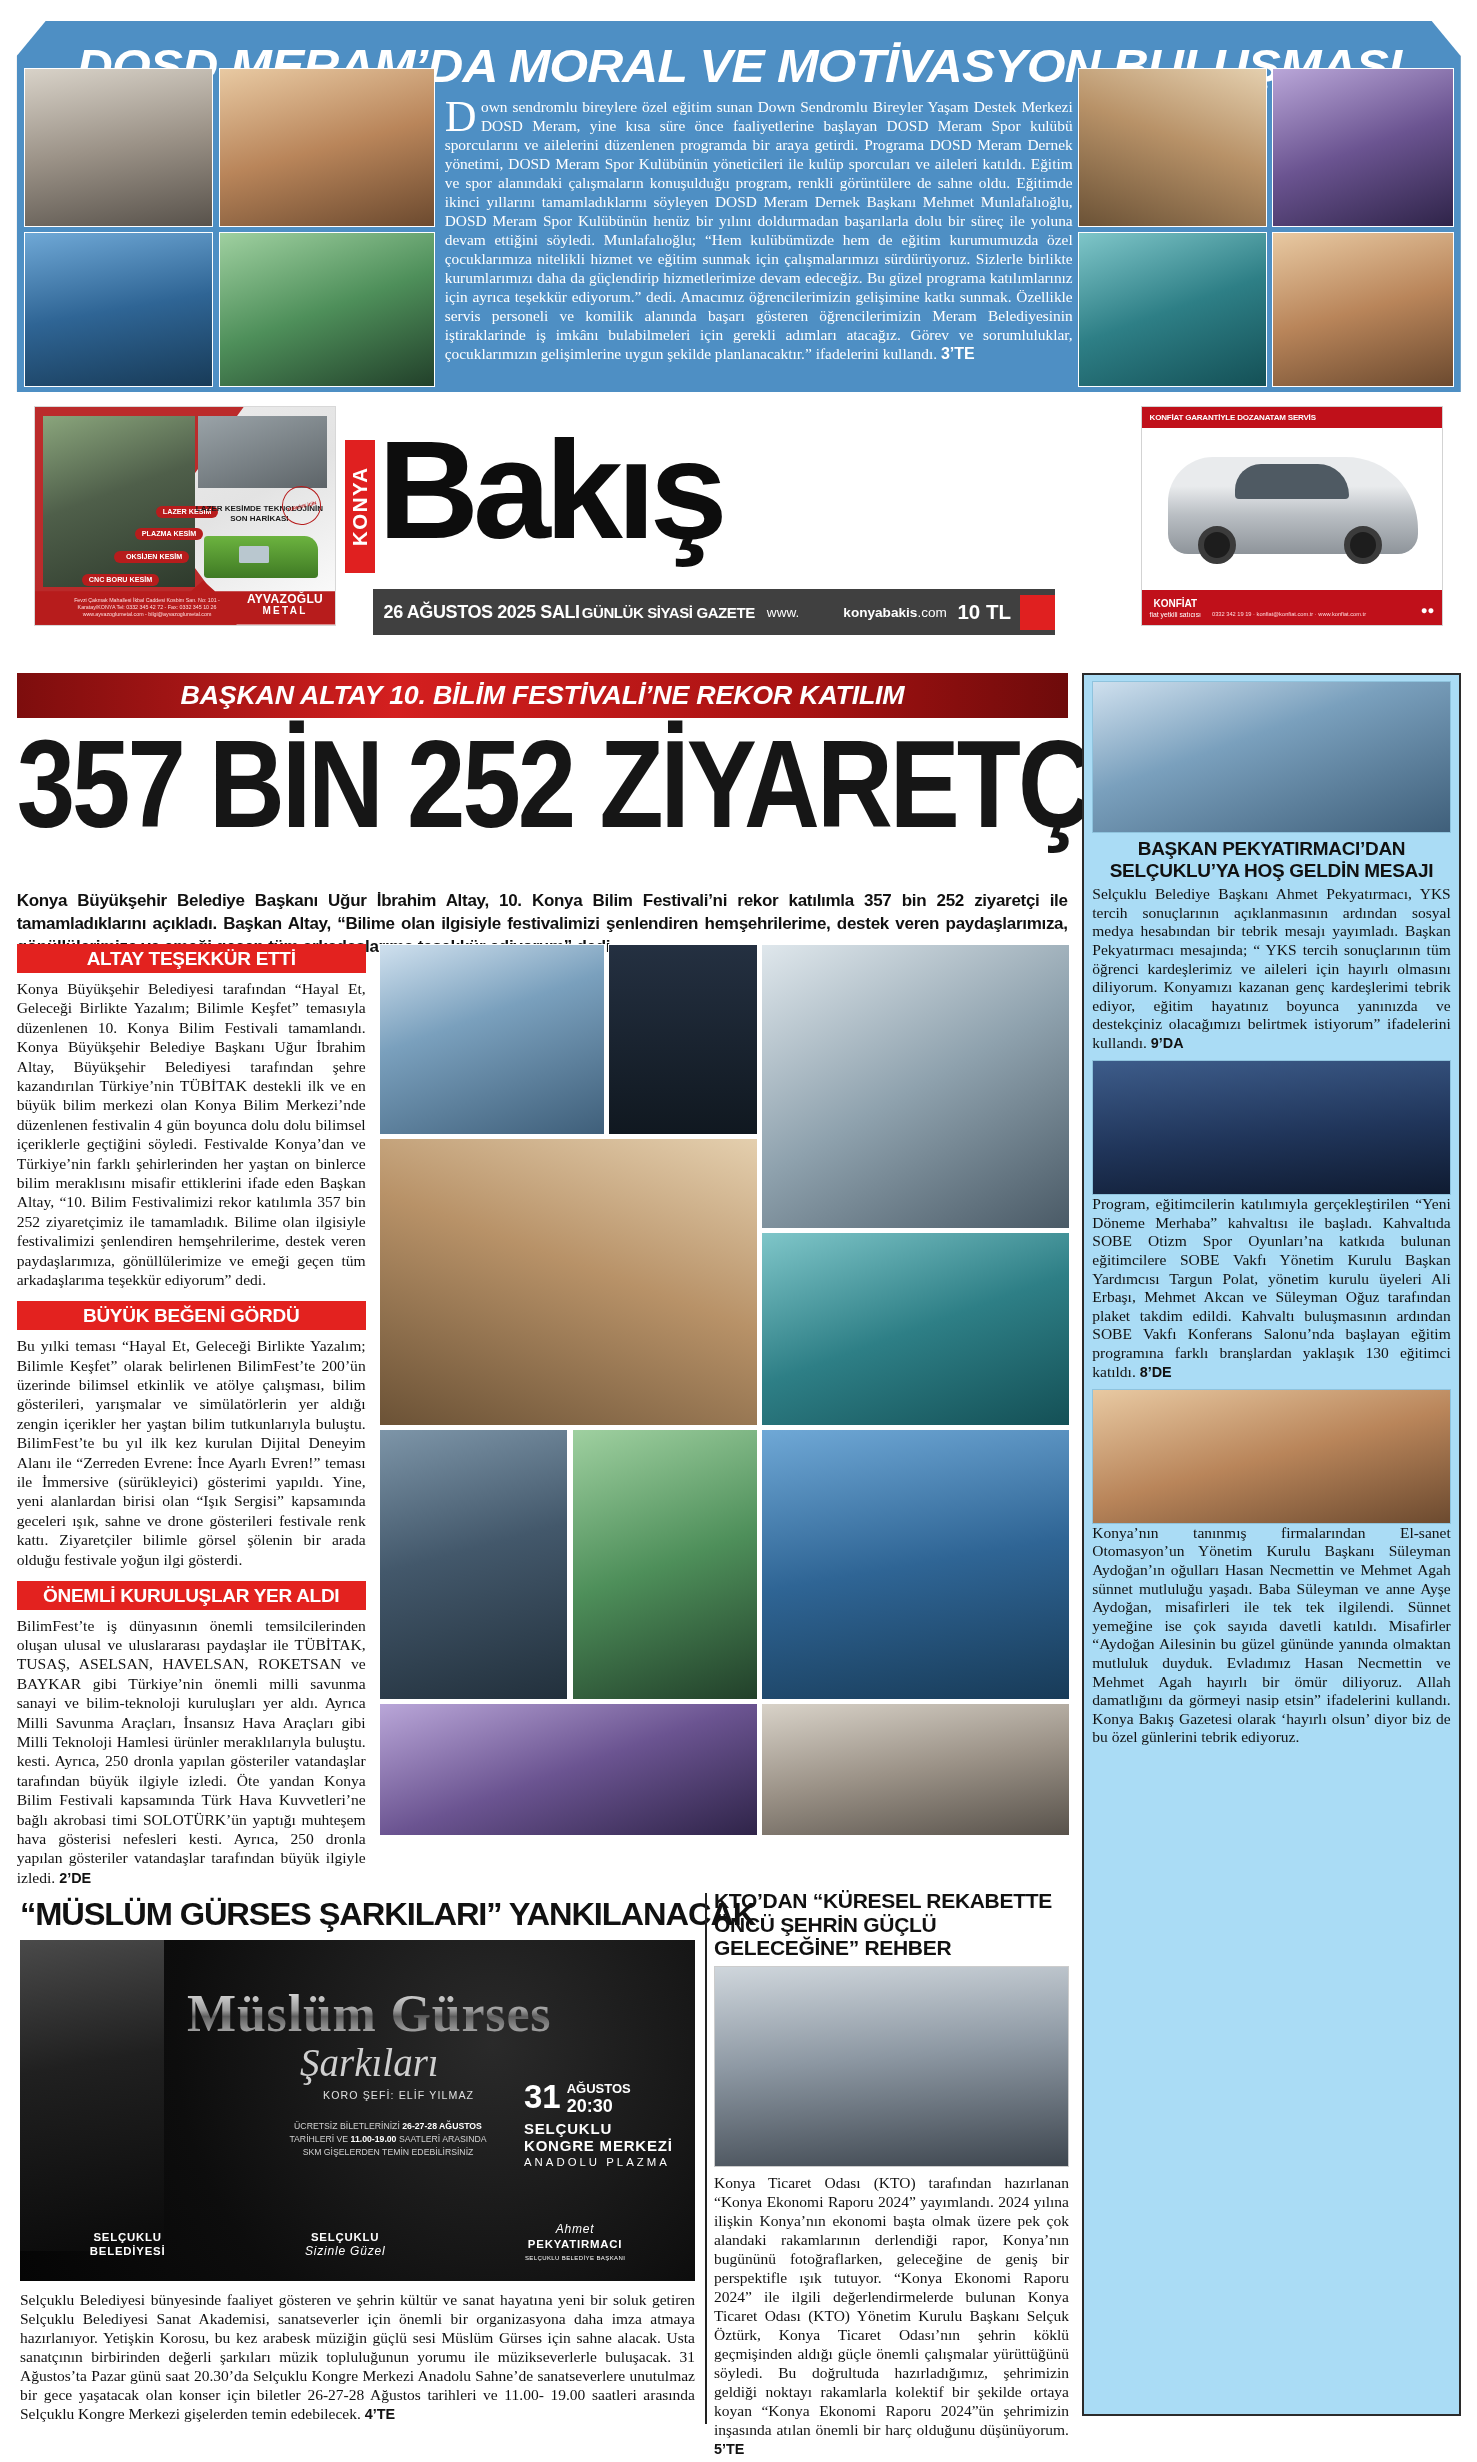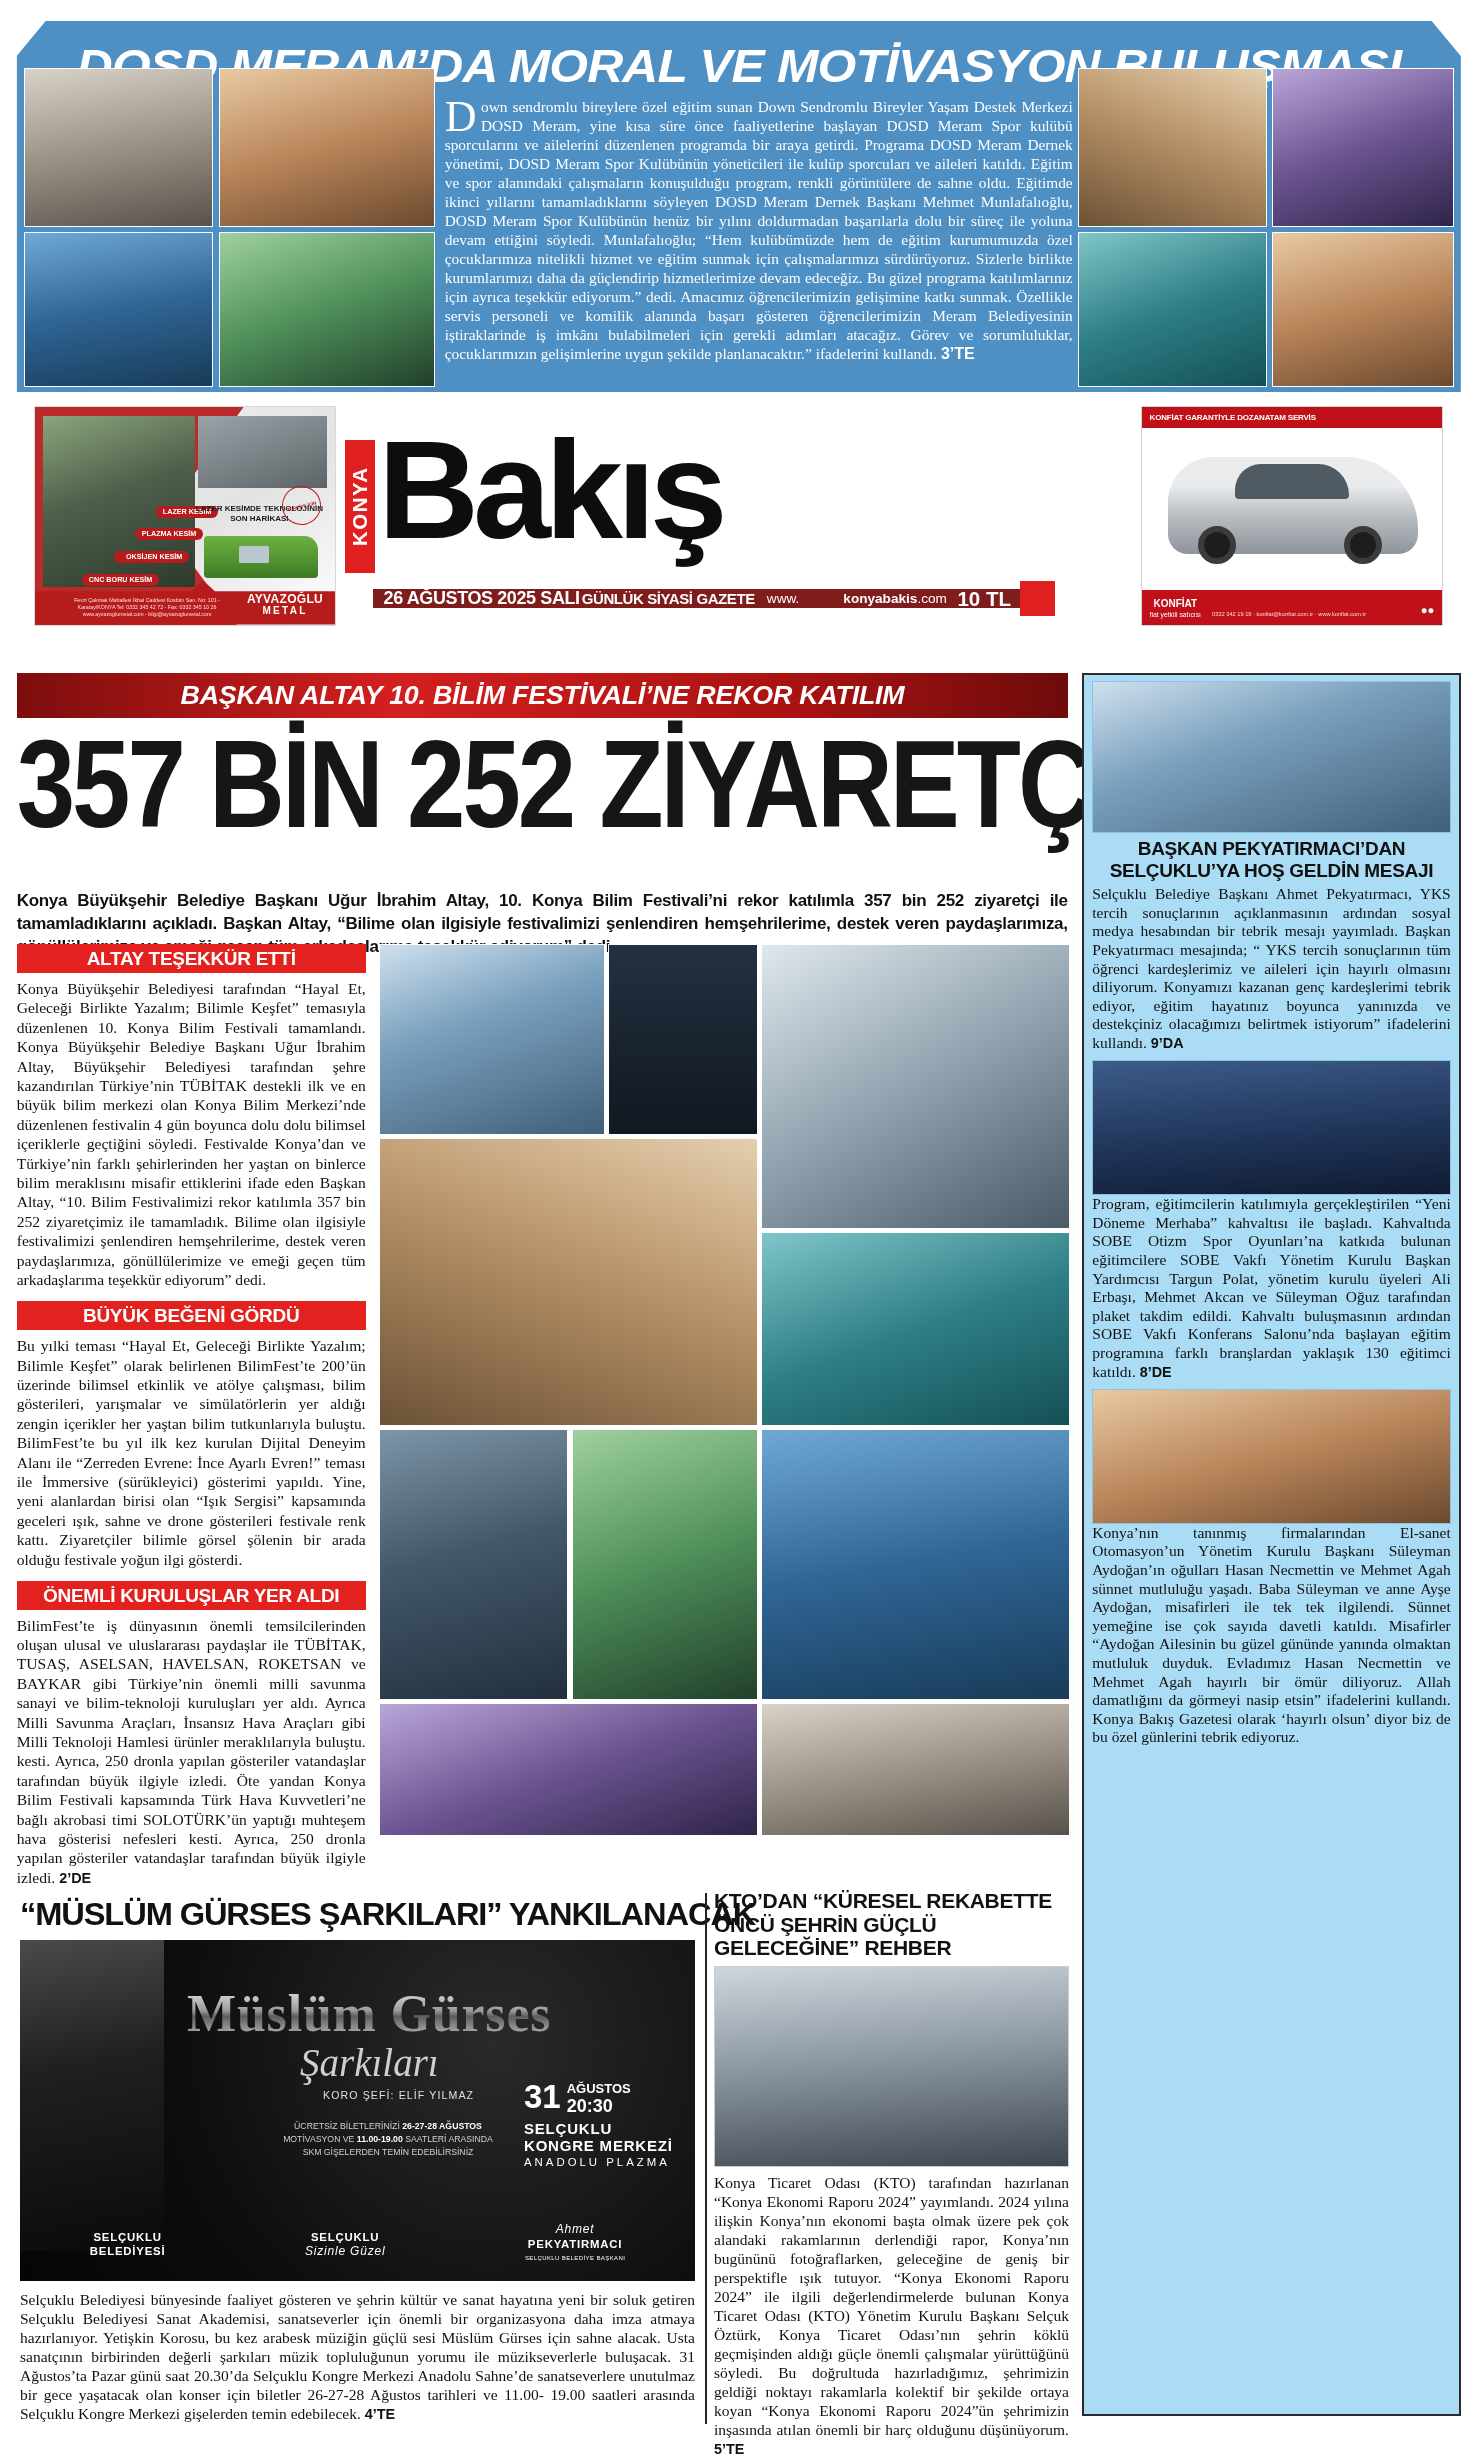--- a/index.html
+++ b/index.html
@@ -120,22 +120,22 @@
     font-weight: 700; font-size: 20.5px; letter-spacing: 1.5px;
     text-align: center; line-height: 30px;
   }
   .bakis-logo {
     position: absolute; left: 35px; top: 6px;
     font-family: "Liberation Sans", sans-serif;
     font-weight: 700; font-size: 140px; line-height: 171px;
     letter-spacing: -6px; color: #0d0d0d;
   }
   .date-bar {
-    position: absolute; left: 30px; top: 191px; width: 682px; height: 19px;
-    background: #7f1d1d; color: #ffffff;
+    position: absolute; left: 30px; top: 191px; width: 682px; height: 46px;
+    background: #404040; color: #ffffff;
     display: flex; align-items: center;
   }
   .date-bar .dt {
     font-family: "Liberation Sans", sans-serif; font-weight: 700;
     font-size: 18px; padding-left: 10.6px; letter-spacing: -0.4px;
   }
   .date-bar .spacer { flex: 1; }
   .date-bar .gz {
     font-family: "Liberation Sans", sans-serif; font-weight: 700;
     font-size: 15px; letter-spacing: -0.4px;
@@ -512,21 +512,21 @@
 
   <div class="concert-kicker">“MÜSLÜM GÜRSES ŞARKILARI” YANKILANACAK</div>
 
   <div class="poster">
     <div class="singer"></div>
     <div class="mg-title">Müslüm Gürses</div>
     <div class="mg-sub">Şarkıları</div>
     <div class="koro">KORO ŞEFİ: ELİF YILMAZ</div>
     <div class="tickets">
       <span>ÜCRETSİZ BİLETLERİNİZİ </span><b>26-27-28 AĞUSTOS</b><br>
-      <span>MOTİVASYON VE </span><b>11.00-19.00</b><span> SAATLERİ ARASINDA</span><br>
+      <span>TARİHLERİ VE </span><b>11.00-19.00</b><span> SAATLERİ ARASINDA</span><br>
       <span>SKM GİŞELERDEN TEMİN EDEBİLİRSİNİZ</span>
     </div>
     <div class="dateblk">
       <span class="d31">31</span>
       <div class="mon">AĞUSTOS</div>
       <div class="hr">20:30</div>
       <div class="venue">SELÇUKLU KONGRE MERKEZİ</div>
       <div class="venue2">ANADOLU PLAZMA</div>
     </div>
     <div class="logos">

